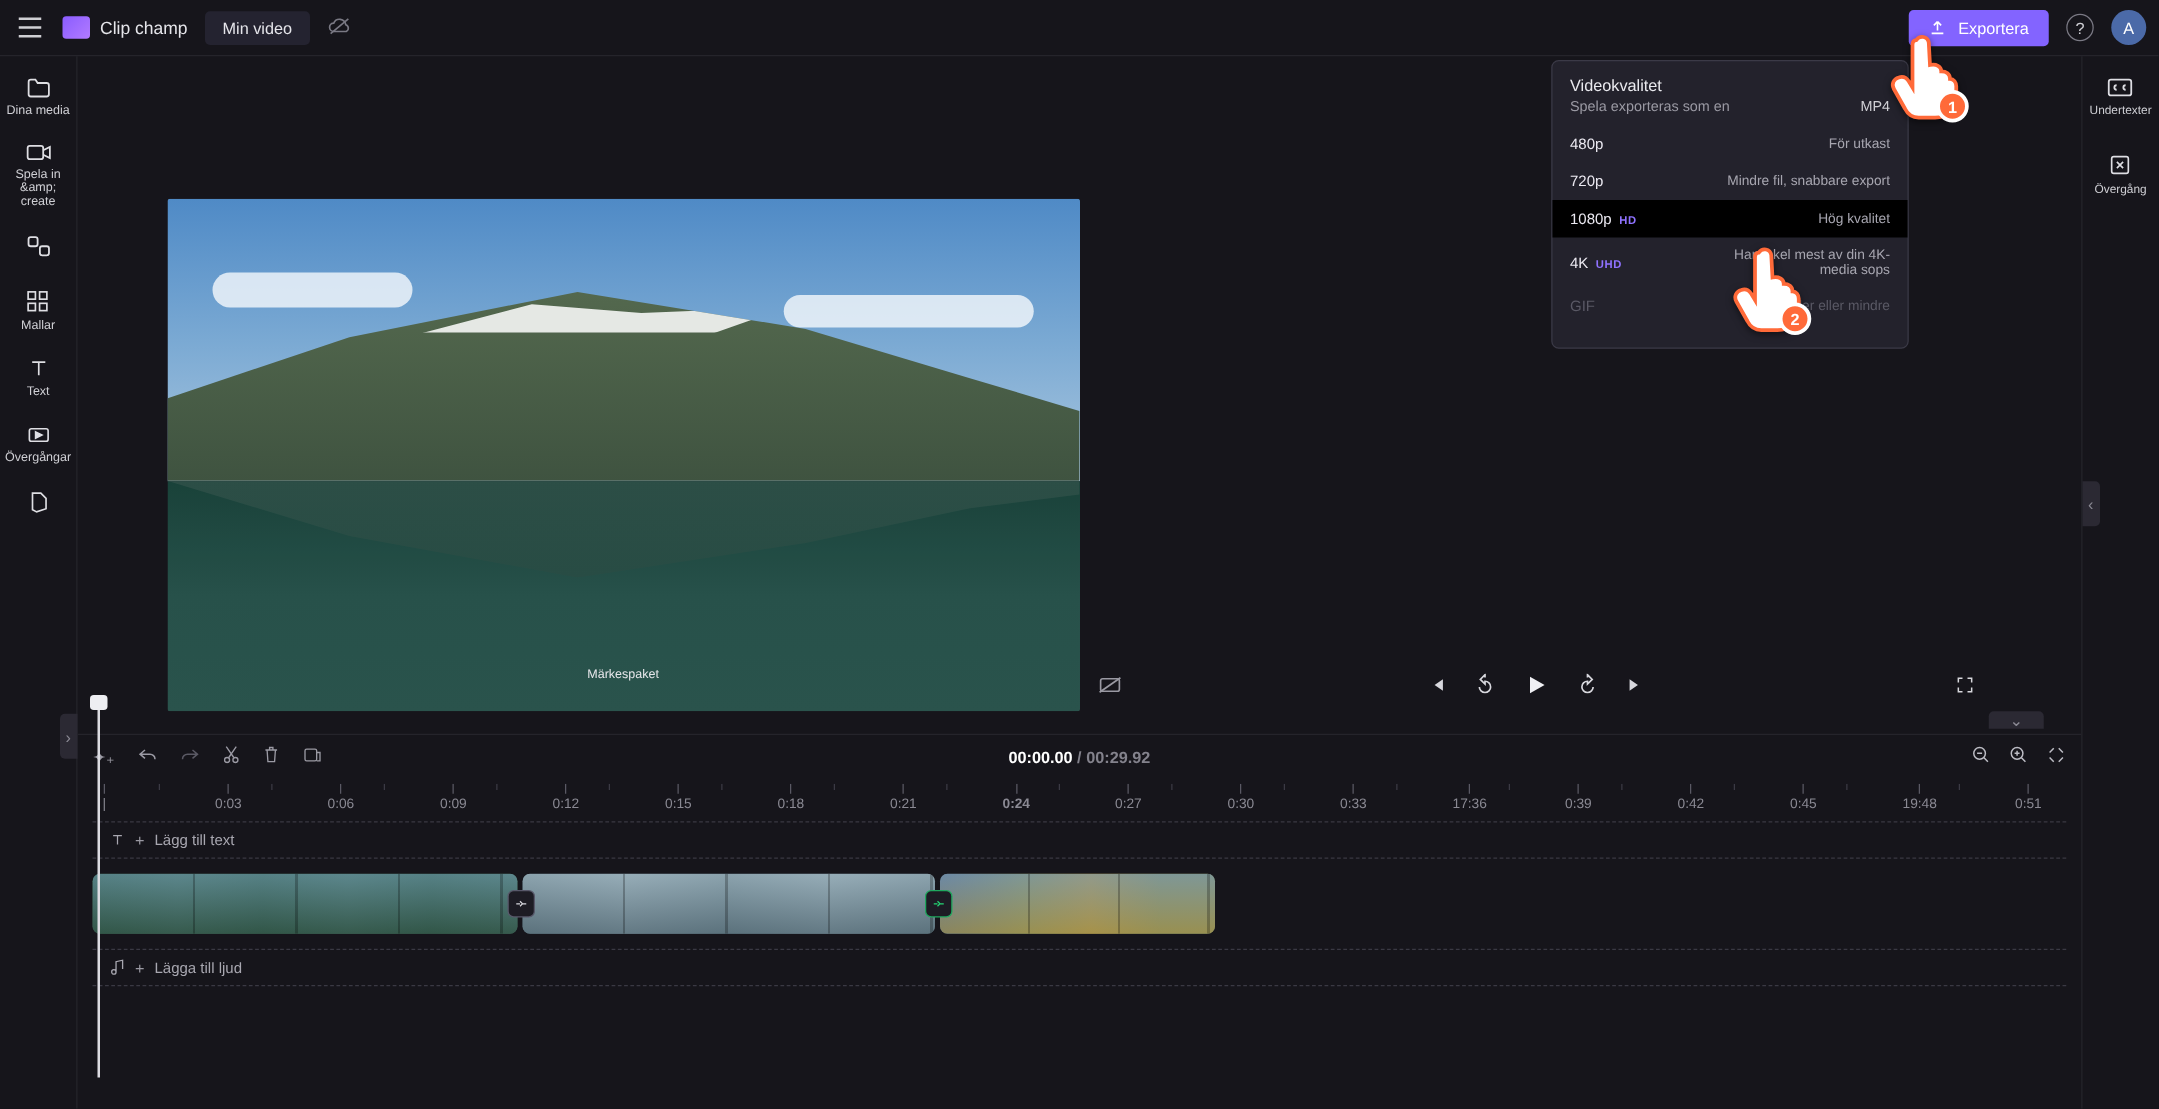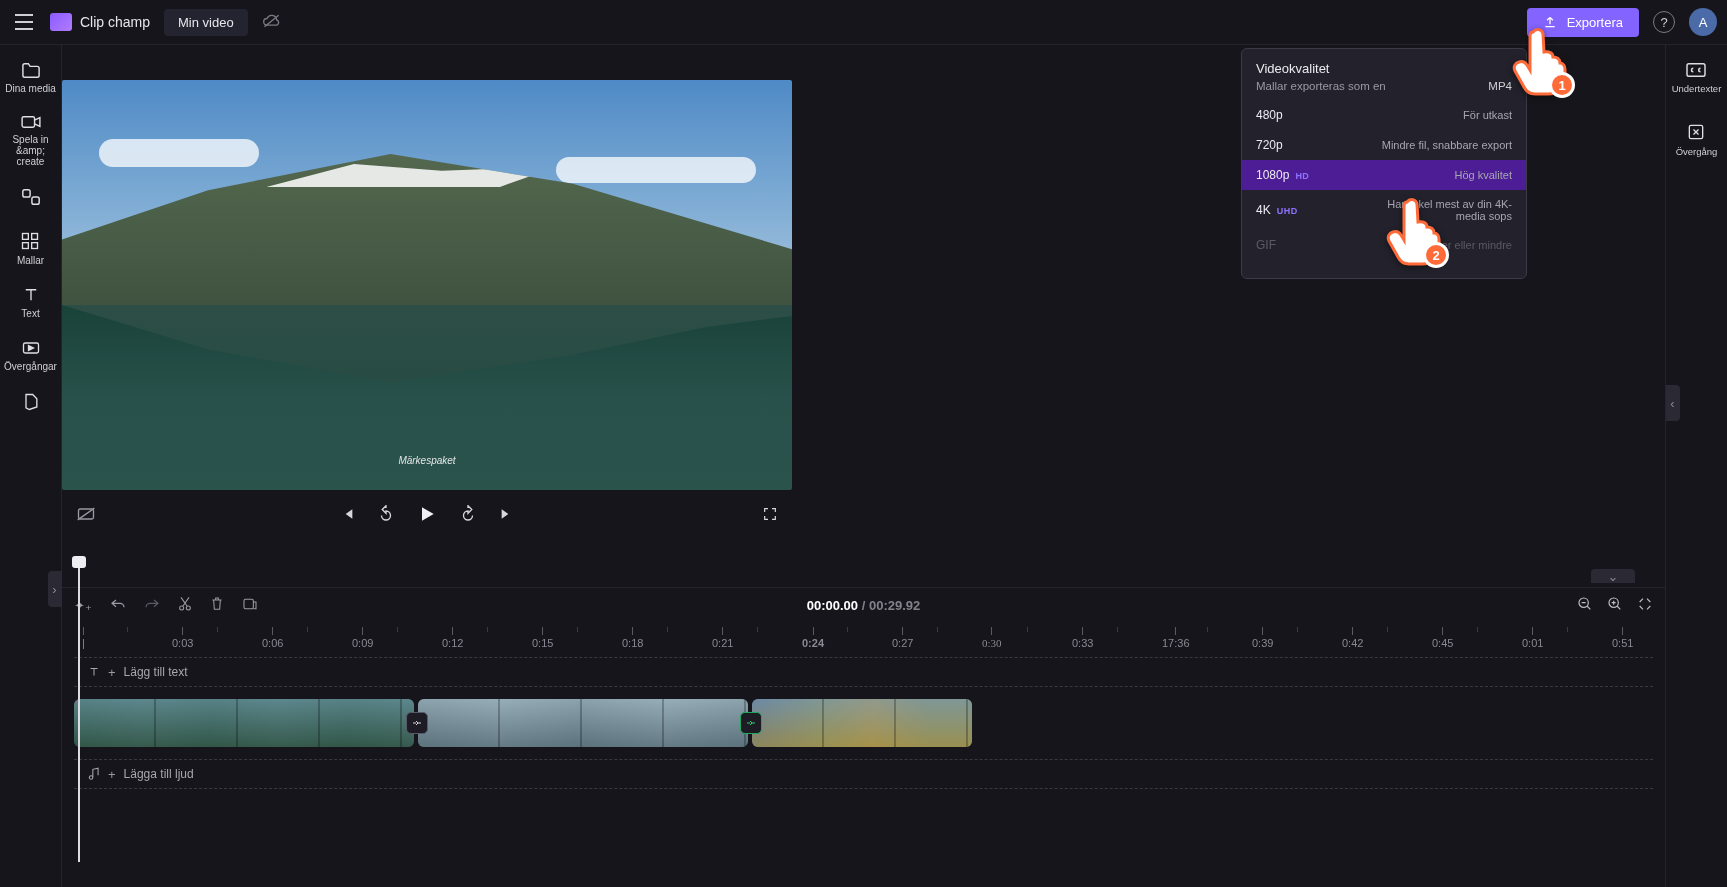--- a/index.html
+++ b/index.html
@@ -37,21 +37,21 @@
   .leftnav .nav-item { display:flex; flex-direction:column; align-items:center; gap:4px; color:#cfcfd4; font-size:10px; text-align:center; cursor:pointer; padding:0 2px;}
   .nav-item svg { stroke:#dedee3; }
   .leftnav .expand-handle { margin-top:auto; margin-bottom:280px; width:14px;height:36px;background:#2b2933;border-radius:4px 0 0 4px;position:relative;left:24px; display:flex;align-items:center;justify-content:center;color:#8a8993;}
 
   .center { flex:1; display:flex; flex-direction:column; position:relative;}
   .rightnav { width:62px; border-left:1px solid #25242b; display:flex; flex-direction:column; align-items:center; padding-top:16px; gap:28px;}
   .rightnav .nav-item { display:flex; flex-direction:column; align-items:center; gap:4px; color:#cfcfd4; font-size:9.5px; cursor:pointer;}
   .rightnav .expand-handle { margin-top:200px; width:14px;height:36px;background:#2b2933;border-radius:0 4px 4px 0;position:relative;left:-24px; display:flex;align-items:center;justify-content:center;color:#8a8993;}
 
   
-  .preview-area { flex:1; display:flex; flex-direction:column; align-items:flex-start; justify-content:center; position:relative;font-style:italic;}
+  .preview-area { flex:1; display:flex; flex-direction:row; align-items:flex-end; justify-content:center; position:relative;}
   .video-frame { width:730px; height:410px; position:relative; overflow:hidden; border-radius:2px;}
   .sky { position:absolute; top:0;left:0;right:0;height:55%; background:linear-gradient(#4f8ac6,#7aa9d3,#aac7df);}
   .clouds { position:absolute; top:12%; left:5%; width:90%; height:20%; }
   .clouds::before,.clouds::after{content:"";position:absolute;background:rgba(255,255,255,.75);border-radius:40px;}
   .clouds::before{width:160px;height:28px;left:0;top:10px;}
   .clouds::after{width:200px;height:26px;right:0;top:28px;}
   .mountain { position:absolute; left:0;right:0;bottom:45%;height:40%; background:linear-gradient(#556a4f,#3f5340); clip-path:polygon(0 100%,0 60%,20% 30%,45% 8%,70% 26%,88% 50%,100% 66%,100% 100%);}
   .snow { position:absolute; left:28%; top:14%; width:40%; height:14%; background:rgba(255,255,255,.85); clip-path:polygon(0 100%,30% 0,60% 30%,100% 10%,80% 100%);}
   .lake { position:absolute; left:0;right:0;bottom:0;height:45%; background:linear-gradient(#1c4940,#2b5a52,#2f5c54); filter:brightness(.9);}
   .reflection { position:absolute;left:0;right:0;top:0;height:60%; background:linear-gradient(#3a5d54,#2a5047); clip-path:polygon(0 0,20% 40%,45% 70%,70% 45%,88% 20%,100% 10%,100% 0); opacity:.7;}
@@ -105,21 +105,21 @@
   .audio-row { height:30px; border-top:1px dashed #3a3943; border-bottom:1px dashed #3a3943; display:flex; align-items:center;}
 
   
   .popover {
     position:absolute; top:48px; right:200px; width:286px; background:#23222c; border:1px solid #3b3a47; border-radius:6px; z-index:50; padding-bottom:18px;
   }
   .pop-head { padding:12px 14px 8px;}
   .pop-title { font-size:13px; color:#eaeaef;}
   .pop-sub { font-size:11.5px; color:#9a99a3; margin-top:4px; display:flex; justify-content:space-between;}
   .pop-item { padding:8px 14px; display:flex; align-items:center; justify-content:space-between; cursor:pointer;}
-  .pop-item:hover,.pop-item.hover { background:#4c1d95;}
+  .pop-item:hover,.pop-item.hover { background:#000000;}
   .pi-left { display:flex; align-items:baseline; gap:6px;}
   .pi-res { font-size:12px; color:#eceaf2;}
   .pi-badge { font-size:9px; font-weight:700; color:#8f72ff; letter-spacing:.5px;}
   .pi-desc { font-size:11px; color:#a7a6b0; text-align:right; max-width:150px;}
   .pop-item.disabled .pi-res,.pop-item.disabled .pi-desc{ color:#5a5965;}
 
   
   .hand { position:absolute; z-index:80; width:60px; height:70px;}
   .hand svg { filter:drop-shadow(0 2px 3px rgba(0,0,0,.5));}
   .hand .badge { position:absolute; right:-6px; bottom:-2px; width:26px;height:26px;border-radius:50%;background:#ff6a39;border:3px solid #fff;display:flex;align-items:center;justify-content:center;color:#fff;font-weight:700;font-size:13px;}
@@ -333,21 +333,21 @@
           <div class="minor" style="left: 593px;"></div>
           <div class="tick" style="left: 728px;">
             <span style="margin-top: 2px; font-weight: bold;">0:24</span>
           </div>
           <div class="minor" style="left: 683px;"></div>
           <div class="tick" style="left: 818px;">
             <span style="margin-top: 2px;">0:27</span>
           </div>
           <div class="minor" style="left: 773px;"></div>
           <div class="tick" style="left: 908px;">
-            <span style="margin-top: 2px; font-family: Liberation Serif, serif;">0:30</span>
+            <span style="margin-top: 2px;">0:30</span>
           </div>
           <div class="minor" style="left: 863px;"></div>
           <div class="tick" style="left: 998px;">
             <span style="margin-top: 2px;">0:33</span>
           </div>
           <div class="minor" style="left: 953px;"></div>
           <div class="tick" style="left: 1088px;">
             <span style="margin-top: 2px;">17:36</span>
           </div>
           <div class="minor" style="left: 1043px;"></div>
@@ -357,21 +357,21 @@
           <div class="minor" style="left: 1133px;"></div>
           <div class="tick" style="left: 1268px;">
             <span style="margin-top: 2px;">0:42</span>
           </div>
           <div class="minor" style="left: 1223px;"></div>
           <div class="tick" style="left: 1358px;">
             <span style="margin-top: 2px;">0:45</span>
           </div>
           <div class="minor" style="left: 1313px;"></div>
           <div class="tick" style="left: 1448px;">
-            <span style="margin-top: 2px;">0:01</span>
+            <span style="margin-top: 2px;">19:48</span>
           </div>
           <div class="minor" style="left: 1403px;"></div>
           <div class="tick" style="left: 1538px;">
             <span style="margin-top: 2px;">0:51</span>
           </div>
           <div class="minor" style="left: 1493px;"></div>
         </div>
 
       <div class="tracks">
         <div class="track-row thin">
@@ -437,21 +437,21 @@
     <div class="expand-handle">‹</div>
   </div>
 </div>
 
 <div class="playhead"></div>
 
 <div class="popover">
   <div class="pop-head">
     <div class="pop-title">Videokvalitet</div>
     <div class="pop-sub">
-      <span>Mallar exporteras som en</span>
+      <span>Spela exporteras som en</span>
       <span style="color:#cfcfd4;">MP4</span>
     </div>
   </div>
   <div id="pop-items">
       <div class="pop-item">
         <div class="pi-left">
           <span class="pi-res">480p</span>
         </div>
         <div class="pi-desc">För utkast</div>
       </div>

